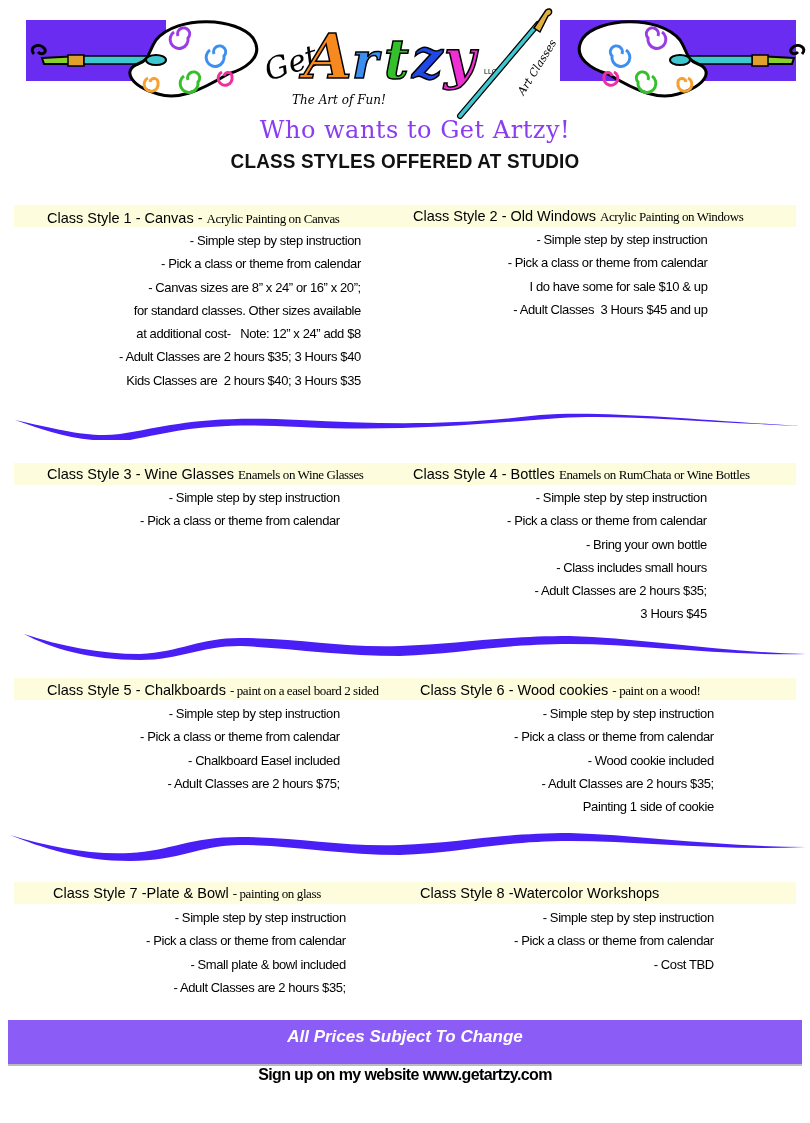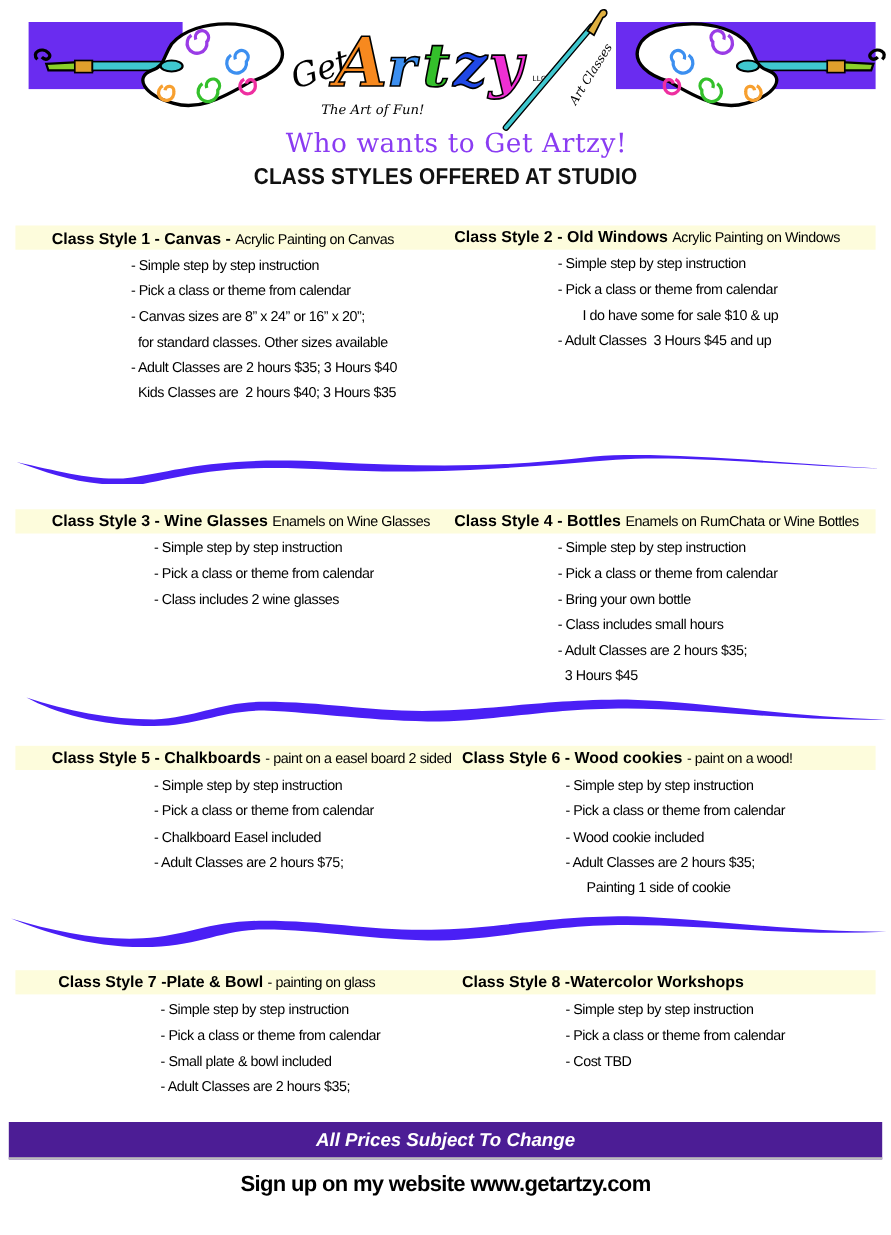--- a/index.html
+++ b/index.html
@@ -22,38 +22,38 @@
     font-family: "Liberation Sans", sans-serif; font-size: 21px; font-weight: bold; color: #111;
     transform: scaleX(0.9); letter-spacing: 0.2px;
   }
 
   .row-band { position: absolute; left: 14px; width: 782px; height: 22px; background: #fdfcdc; }
 
   .block { position: absolute; }
   .block-title {
     white-space: nowrap; font-size: 14.5px; line-height: 22px; font-family: "Liberation Sans", sans-serif;
   }
-  .block-title .strong { font-weight: bold; }
-  .block-title .desc { font-family: Liberation Sans, sans-serif; font-size: 13px; letter-spacing: -0.4px; }
-  .lines { margin-top: 0; }
+  .block-title .strong { font-weight: normal; }
+  .block-title .desc { font-family: Liberation Serif, serif; font-size: 13px; letter-spacing: -0.4px; }
+  .lines { margin-top: 0; text-align: right; }
   .line {
     font-family: "Liberation Sans", sans-serif; font-size: 13px; line-height: 23.3px;
     white-space: pre; letter-spacing: -0.4px; transform-origin: left center;
   }
 
   .wave { position: absolute; left: 0; width: 810px; height: 40px; }
 
   .notice-bar {
-    position: absolute; left: 8px; top: 1020px; width: 794px; height: 34px; background: #4c1d95;
+    position: absolute; left: 8px; top: 1020px; width: 794px; height: 46px; background: #8b5cf6;
     color: #fff; text-align: center; font-style: italic; font-weight: bold; font-size: 17px; line-height: 34px;
     border-bottom: 2px solid #bbb;
   }
   .signup {
     position: absolute; left: 0; top: 1066px; width: 810px; text-align: center;
-    font-weight: bold; font-size: 20px; letter-spacing: -0.6px;
+    font-weight: bold; font-size: 16px; letter-spacing: -0.6px;
   }
 </style>
 </head>
 <body>
 
 <div class="header">
   <div class="purple-band band-left"></div>
   <div class="purple-band band-right"></div>
 
   <svg class="palette" style="left:28px;top:14px" width="240" height="86" viewBox="0 0 240 86">
@@ -115,20 +115,21 @@
 <div class="block" style="left:47px;top:207px">
   <div class="block-title">
     <span class="strong">Class Style 1</span><span class="strong"> - Canvas - </span><span class="desc">Acrylic Painting on Canvas</span>
   </div>
 </div>
 <div class="block lines" style="left:119px;top:229px">
   <div class="line">- Simple step by step instruction</div>
   <div class="line">- Pick a class or theme from calendar</div>
   <div class="line">- Canvas sizes are 8” x 24” or 16” x 20”;</div>
   <div class="line">  for standard classes. Other sizes available</div>
+  <div class="line"> at additional cost-   Note: 12” x 24” add $8</div>
   <div class="line">- Adult Classes are 2 hours $35; 3 Hours $40</div>
   <div class="line">  Kids Classes are  2 hours $40; 3 Hours $35</div>
 </div>
 
 <div class="block" style="left:413px;top:205px">
   <div class="block-title">
     <span class="strong">Class Style 2</span><span class="strong"> - Old Windows </span><span class="desc">Acrylic Painting on Windows</span>
   </div>
 </div>
 <div class="block lines" style="left:507px;top:228px">
@@ -143,21 +144,20 @@
 </svg>
 
 <div class="block" style="left:47px;top:463px">
   <div class="block-title">
     <span class="strong">Class Style 3</span><span class="strong"> - Wine Glasses </span><span class="desc">Enamels on Wine Glasses</span>
   </div>
 </div>
 <div class="block lines" style="left:140px;top:486px">
   <div class="line">- Simple step by step instruction</div>
   <div class="line">- Pick a class or theme from calendar</div>
-  <div class="line">- Class includes 2 wine glasses</div>
 </div>
 
 <div class="block" style="left:413px;top:463px">
   <div class="block-title">
     <span class="strong">Class Style 4</span><span class="strong"> - Bottles </span><span class="desc">Enamels on RumChata or Wine Bottles</span>
   </div>
 </div>
 <div class="block lines" style="left:507px;top:486px">
   <div class="line">- Simple step by step instruction</div>
   <div class="line">- Pick a class or theme from calendar</div>

